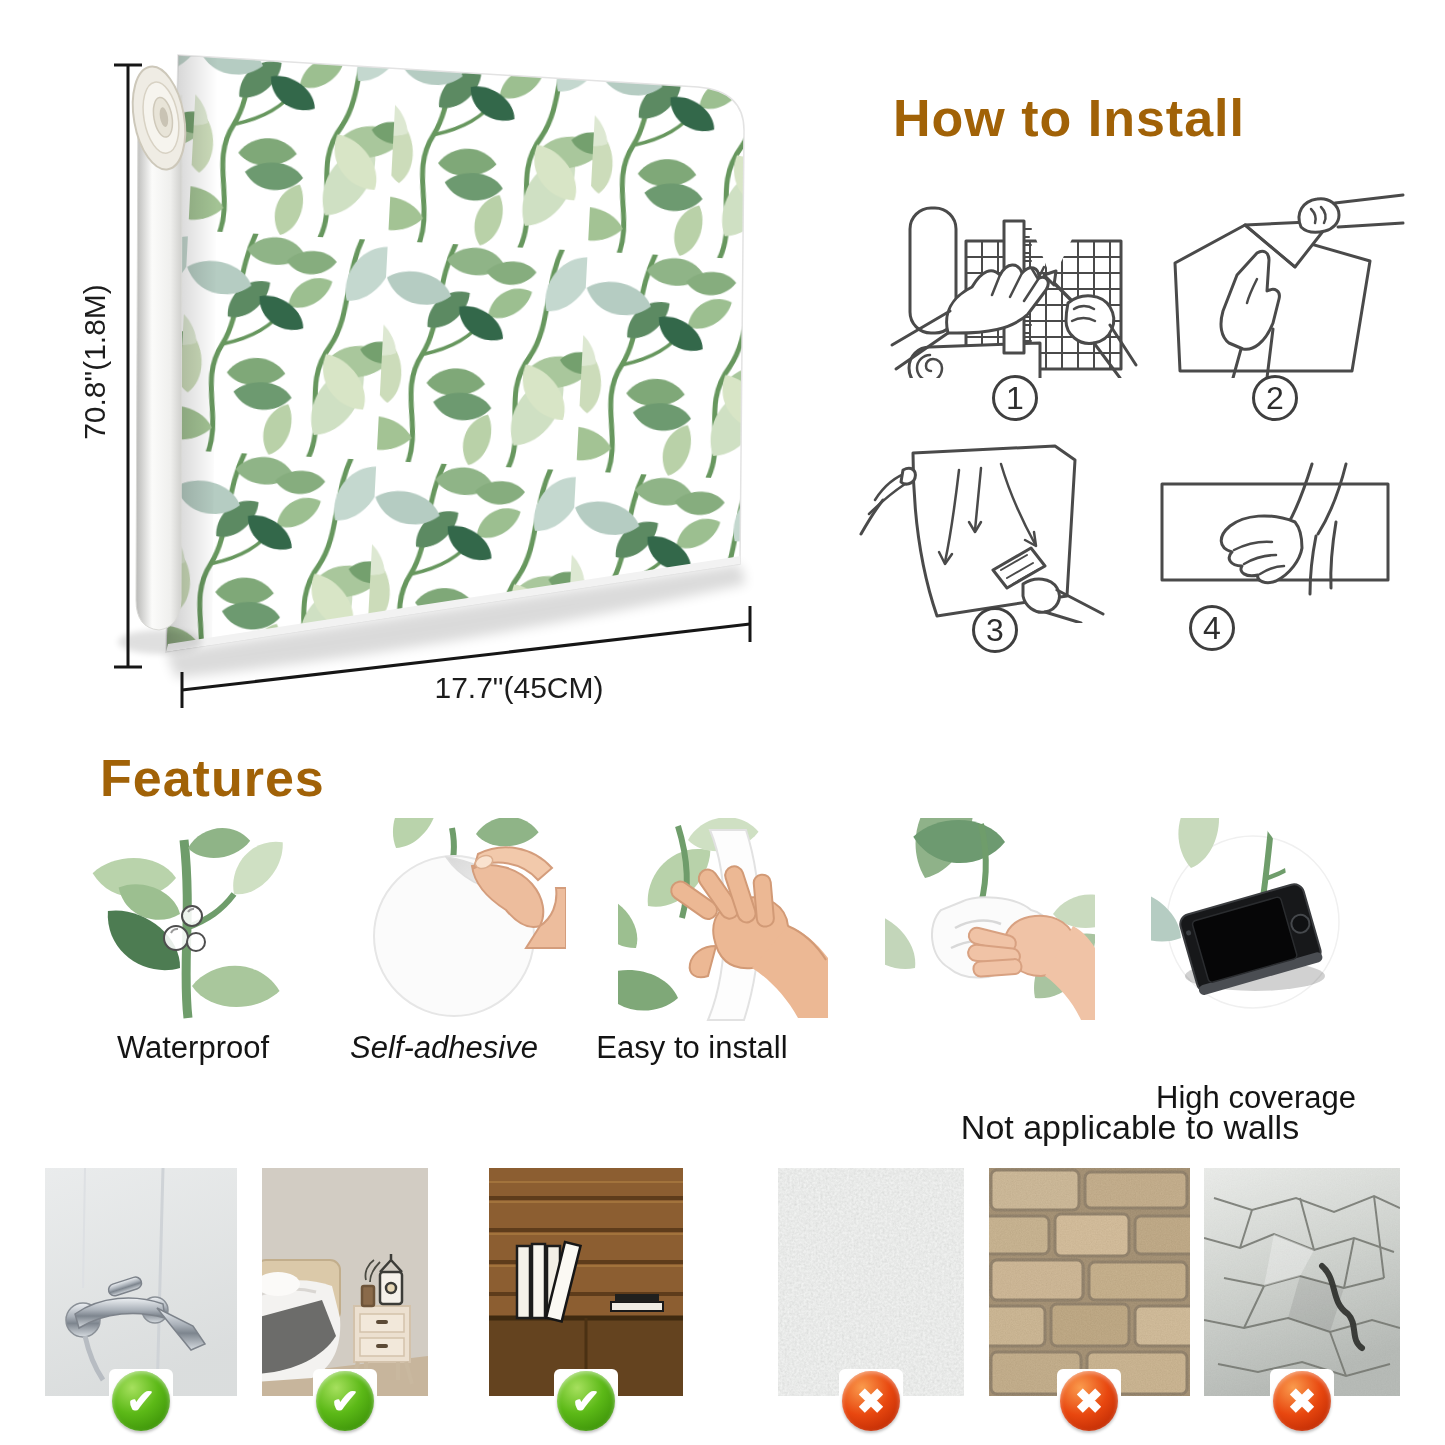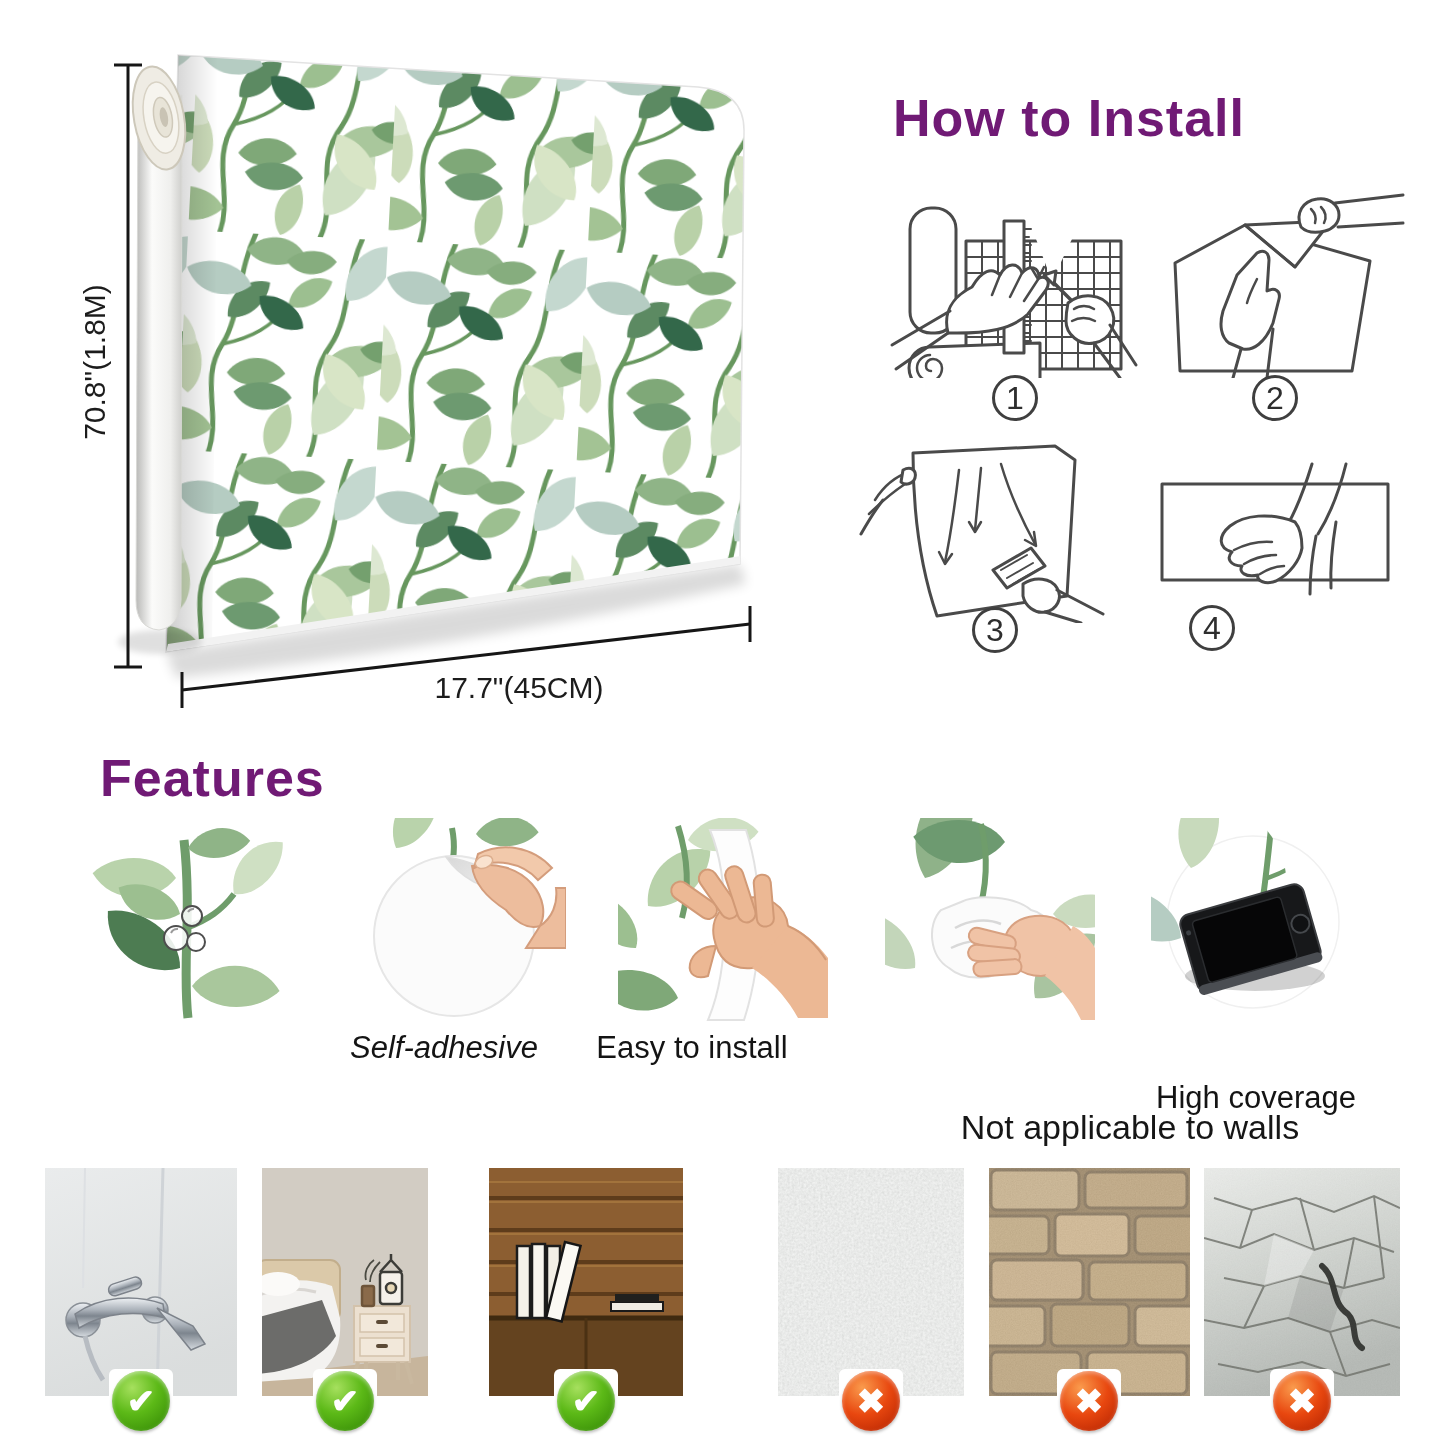--- a/index.html
+++ b/index.html
@@ -1,19 +1,19 @@
 <!DOCTYPE html>
 <html><head>
 <meta charset="utf-8">
 <style>
   html,body{margin:0;padding:0;background:#fff;}
   #canvas{position:relative;width:1445px;height:1445px;background:#fff;overflow:hidden;
           font-family:"Liberation Sans", sans-serif;color:#111;}
   .abs{position:absolute;}
-  .h1{font-weight:bold;font-size:52px;letter-spacing:1px;color:#701a75;text-align:right;}
+  .h1{font-weight:bold;font-size:52px;letter-spacing:1px;color:#a16207;text-align:right;}
   .dimlabel{font-size:30px;color:#1c1c1c;white-space:nowrap;}
   .rot90{transform:rotate(-90deg);transform-origin:center center;}
   .stepnum{position:absolute;width:46px;height:46px;border:3px solid #3f3f3f;border-radius:50%;
            display:flex;align-items:center;justify-content:center;font-size:32px;color:#2e2e2e;
            background:#fff;box-sizing:border-box;}
   .featlabel{position:absolute;width:280px;text-align:center;font-size:31px;color:#141414;}
   .subhead{position:absolute;font-size:34px;color:#161616;text-align:center;white-space:nowrap;}
   .badge-plate{position:absolute;width:64px;height:64px;background:#fff;border-radius:6px;}
   .badge{position:absolute;width:58px;height:60px;border-radius:50%;display:flex;align-items:center;
          justify-content:center;font-size:34px;font-weight:bold;color:#fff;}
@@ -297,20 +297,21 @@
     <ellipse cx="104" cy="158" rx="70" ry="15" fill="#000" opacity="0.18"></ellipse>
     <g transform="translate(100,122) rotate(-16)">
       <rect x="-64" y="-42" width="128" height="80" rx="10" fill="#17181a" stroke="#3b3d40" stroke-width="2"></rect>
       <rect x="-64" y="30" width="128" height="10" rx="5" fill="#4a4d52"></rect>
       <rect x="-52" y="-34" width="92" height="64" rx="4" fill="#060607" stroke="#2a2c2f" stroke-width="1.5"></rect>
       <circle cx="52" cy="-2" r="9" fill="#101113" stroke="#45484c" stroke-width="2"></circle>
       <circle cx="-58" cy="-24" r="2.5" fill="#3c4044"></circle>
     </g>
   </svg>
 
+  <div class="featlabel" style="left:53px;top:1030px;">Waterproof</div>
   <div class="featlabel" style="left:304px;top:1030px;font-style:italic;">Self-adhesive</div>
   <div class="featlabel" style="left:552px;top:1030px;">Easy to install</div>
   <div class="featlabel" style="left:1116px;top:1080px;">High coverage</div>
 
   <div class="subhead" style="left:810px;top:1108px;width:640px;">Not applicable to walls</div>
 
   <svg width="0" height="0" style="position:absolute;">
     <defs>
       <filter id="stuccoF" x="0" y="0" width="100%" height="100%">
         <feTurbulence type="fractalNoise" baseFrequency="0.42" numOctaves="4" seed="7"></feTurbulence>

